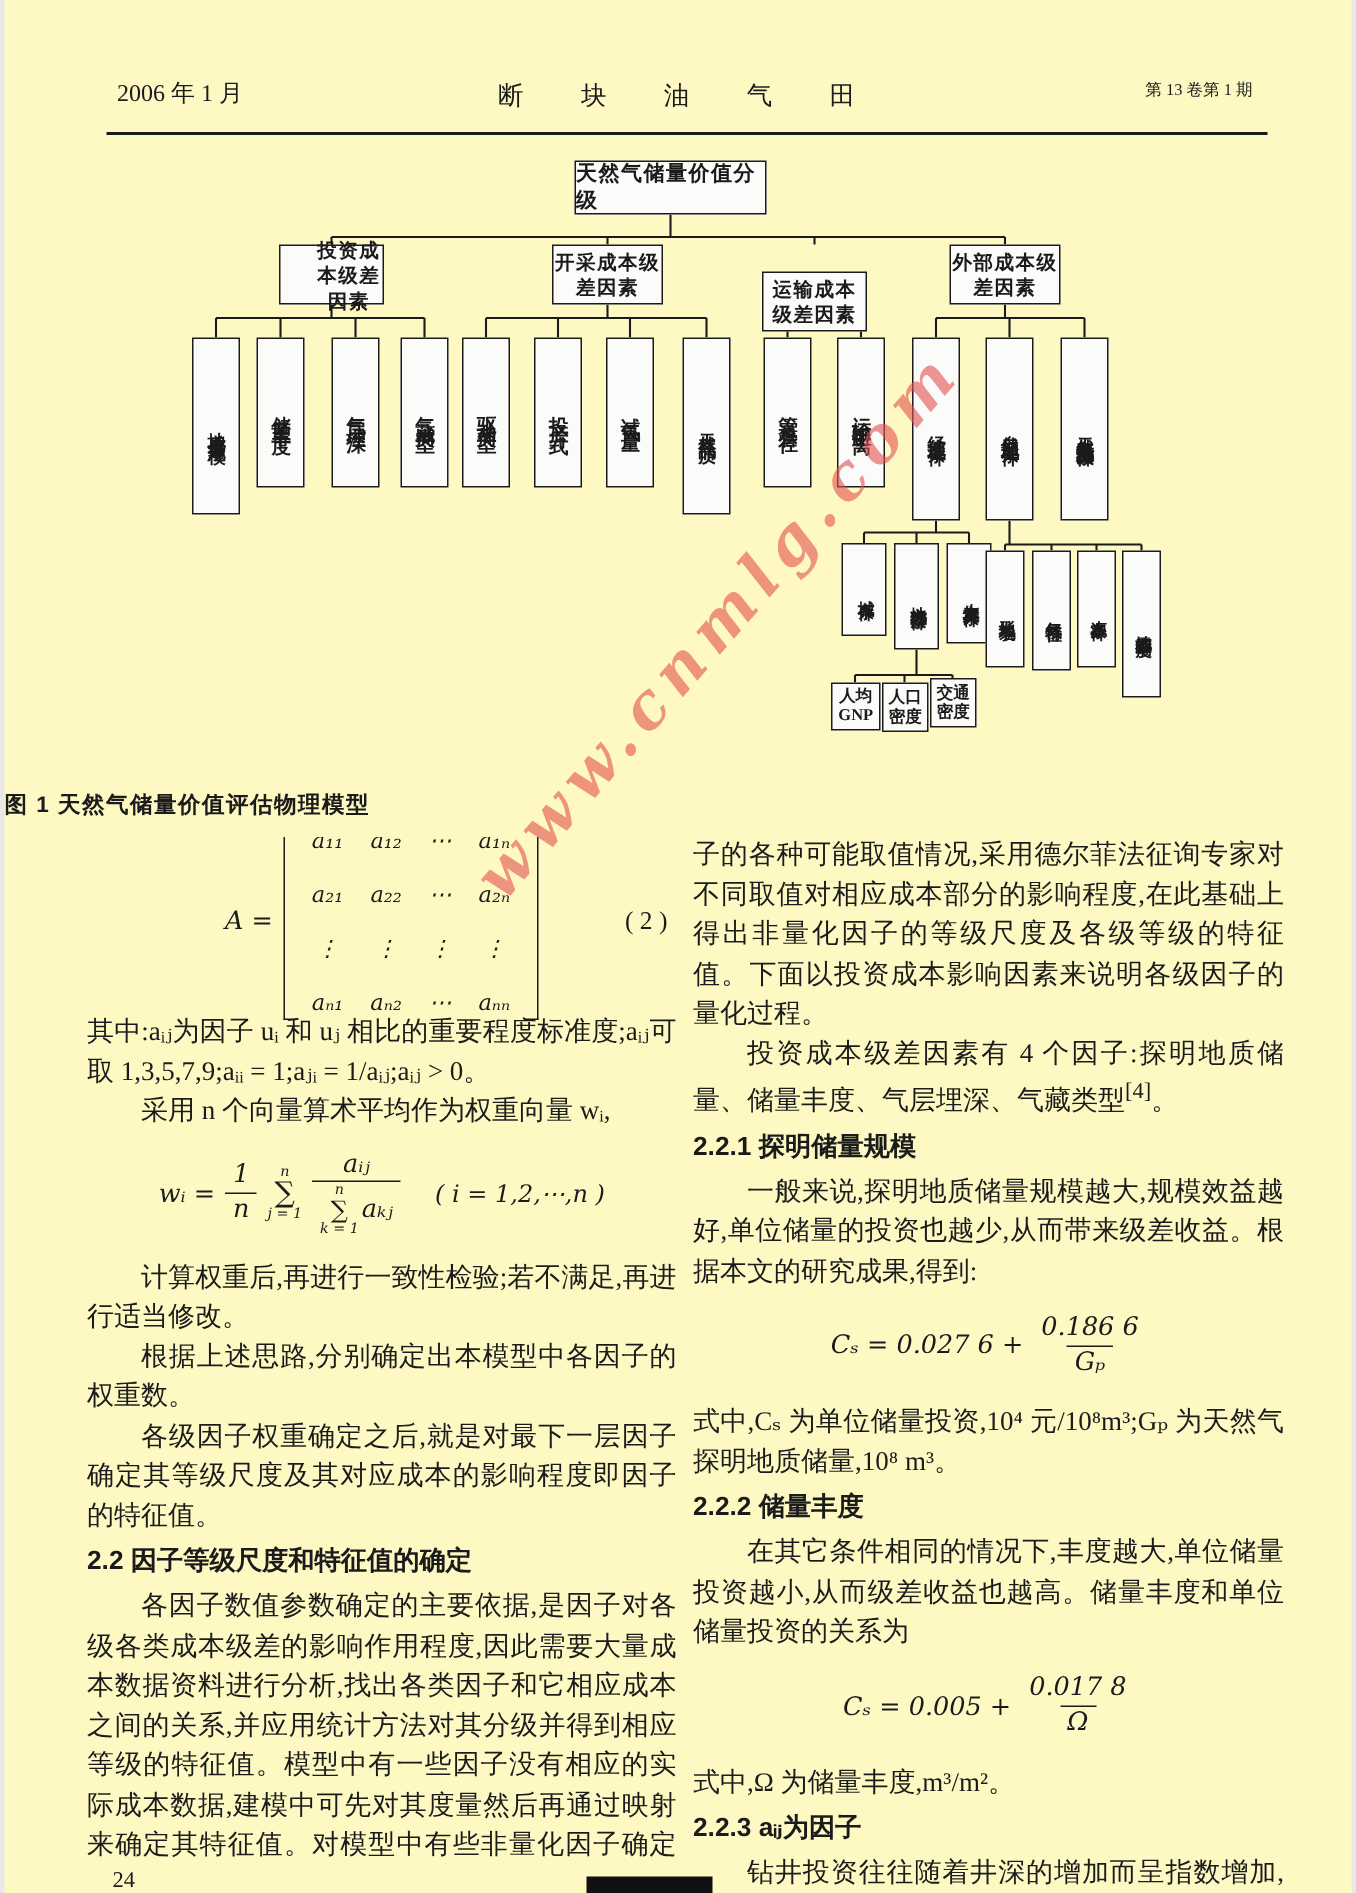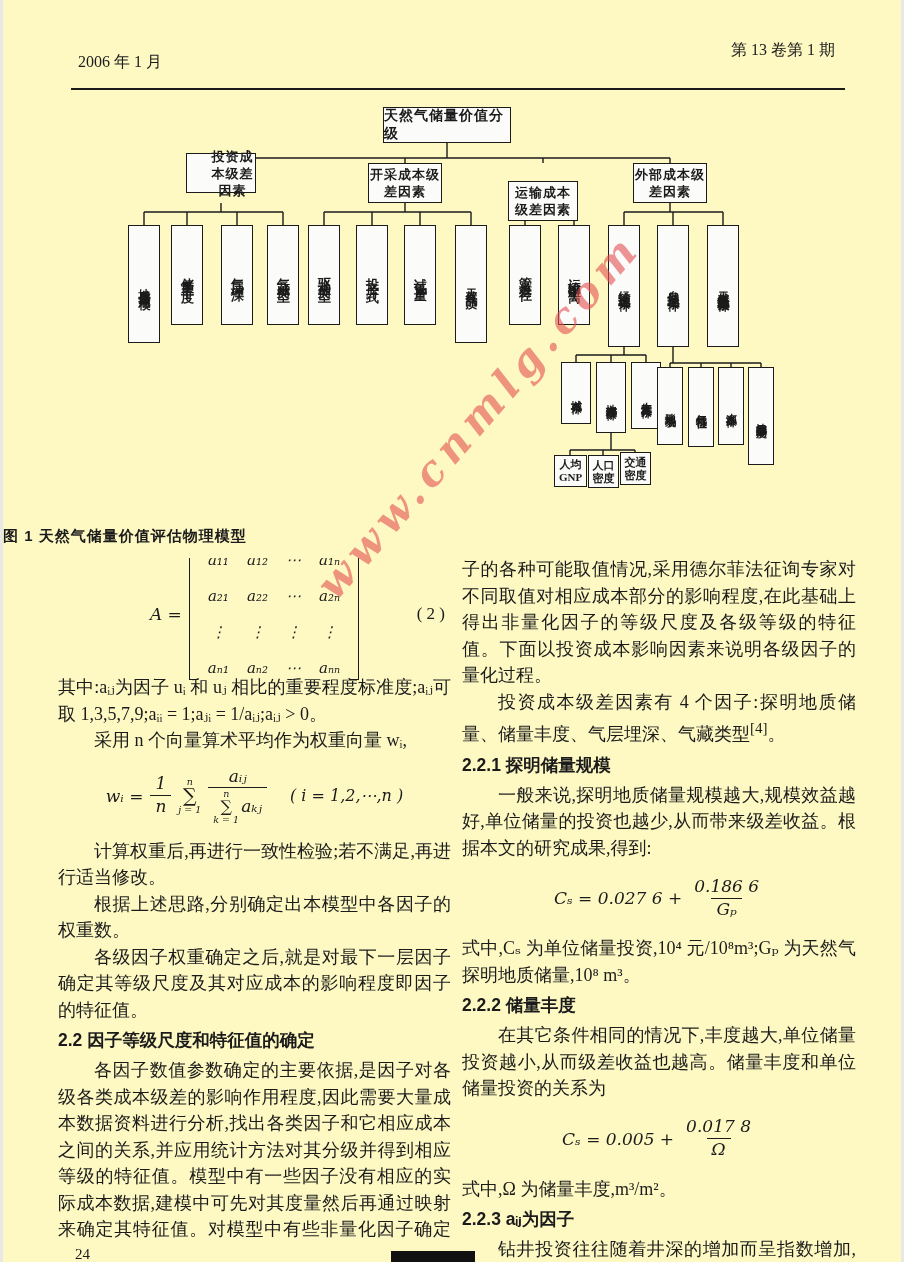--- a/index.html
+++ b/index.html
@@ -1,21 +1,21 @@
 <!DOCTYPE html>
 <html><head>
 <meta charset="utf-8">
 <style>
   html,body{margin:0;padding:0;background:#e8e8e6;}
   .page{position:relative;width:898px;height:1262px;background:#fef9c3;margin:0 auto;
         font-family:"Liberation Serif","DejaVu Serif",serif;color:#1b1b1b;overflow:hidden;}
   
   .hdr-left{position:absolute;left:75px;top:52px;font-size:16px;}
   .hdr-center{position:absolute;left:0;right:0;top:52px;text-align:center;font-size:17px;word-spacing:30px;letter-spacing:2px;}
-  .hdr-right{position:absolute;right:66px;top:40px;font-size:16px;}
+  .hdr-right{position:absolute;right:66px;top:52px;font-size:11px;}
   .hdr-rule{position:absolute;left:68px;top:88px;width:774px;height:2px;background:#1b1b1b;}
   
   .diagram{position:absolute;left:0;top:100px;width:904px;height:455px;}
   .diagram svg{position:absolute;left:0;top:0;}
   .nd{position:absolute;border:1.4px solid #1b1b1b;background:#fbfbfa;box-sizing:border-box;
       display:flex;align-items:center;justify-content:center;font-weight:600;
       font-family:"Liberation Serif","DejaVu Serif",serif;}
   .rn{font-size:14px;font-weight:700;letter-spacing:1px;}
   .l2n{font-size:13px;font-weight:700;text-align:center;line-height:17px;letter-spacing:1px;padding:1px;}
   .vn{writing-mode:vertical-rl;text-orientation:upright;letter-spacing:4px;font-size:13px;}
@@ -62,39 +62,40 @@
              letter-spacing:7px;color:rgba(226,78,78,0.6);pointer-events:none;z-index:6;white-space:nowrap;}
   .pagenum{position:absolute;left:72px;top:1246px;font-size:15px;}
   .scanbar{position:absolute;left:388px;top:1251px;width:84px;height:11px;background:#111;}
 </style>
 </head>
 <body>
 
 <div class="page">
 
   <div class="hdr-left">2006 年 1 月</div>
+  <div class="hdr-center">断 块 油 气 田</div>
   <div class="hdr-right">第 13 卷第 1 期</div>
   <div class="hdr-rule"></div>
 
   <div class="diagram">
     <svg width="904" height="455" viewBox="0 0 904 455">
       <path fill="none" stroke="#1b1b1b" stroke-width="1.4" d="
         M444,43 L444,58 M218,58 L667,58 M218,58 L218,63 M402,58 L402,63 M540,58 L540,63 M667,58 L667,63
         M218,103 L218,112 M141,112 L280,112 M141,112 L141,125 M184,112 L184,125 M234,112 L234,125 M280,112 L280,125
         M402,103 L402,112 M321,112 L468,112 M321,112 L321,125 M369,112 L369,125 M417,112 L417,125 M468,112 L468,125
         M540,103 L540,112 M522,112 L571,112 M522,112 L522,125 M571,112 L571,125
         M667,103 L667,112 M621,112 L720,112 M621,112 L621,125 M670,112 L670,125 M720,112 L720,125
         M621,247 L621,255 M573,255 L643,255 M573,255 L573,262 M608,255 L608,262 M643,255 L643,262
         M670,247 L670,263 M667,263 L758,263 M667,263 L667,267 M698,263 L698,267 M728,263 L728,267 M758,263 L758,267
         M608,333 L608,350 M567,350 L632,350 M567,350 L567,355 M600,350 L600,355 M632,350 L632,355"></path>
     </svg>
 
     <div class="nd rn" style="left:380px;top:7px;width:128px;height:36px;">天然气储量价值分级</div>
 
-    <div class="nd l2n" style="left:183px;top:53px;width:70px;height:40px;padding-left:24px;">投资成本级差因素</div>
+    <div class="nd l2n" style="left:183px;top:63px;width:70px;height:40px;padding-left:24px;">投资成本级差因素</div>
     <div class="nd l2n" style="left:365px;top:63px;width:74px;height:40px;">开采成本级差因素</div>
     <div class="nd l2n" style="left:505px;top:81px;width:70px;height:40px;">运输成本级差因素</div>
     <div class="nd l2n" style="left:630px;top:63px;width:74px;height:40px;">外部成本级差因素</div>
 
     <div class="nd vn sm" style="left:125px;top:125px;width:32px;height:118px;">地质储量规模</div>
     <div class="nd vn" style="left:168px;top:125px;width:32px;height:100px;">储量丰度</div>
     <div class="nd vn" style="left:218px;top:125px;width:32px;height:100px;">气层埋深</div>
     <div class="nd vn" style="left:264px;top:125px;width:32px;height:100px;">气藏类型</div>
 
     <div class="nd vn" style="left:305px;top:125px;width:32px;height:100px;">驱动类型</div>

